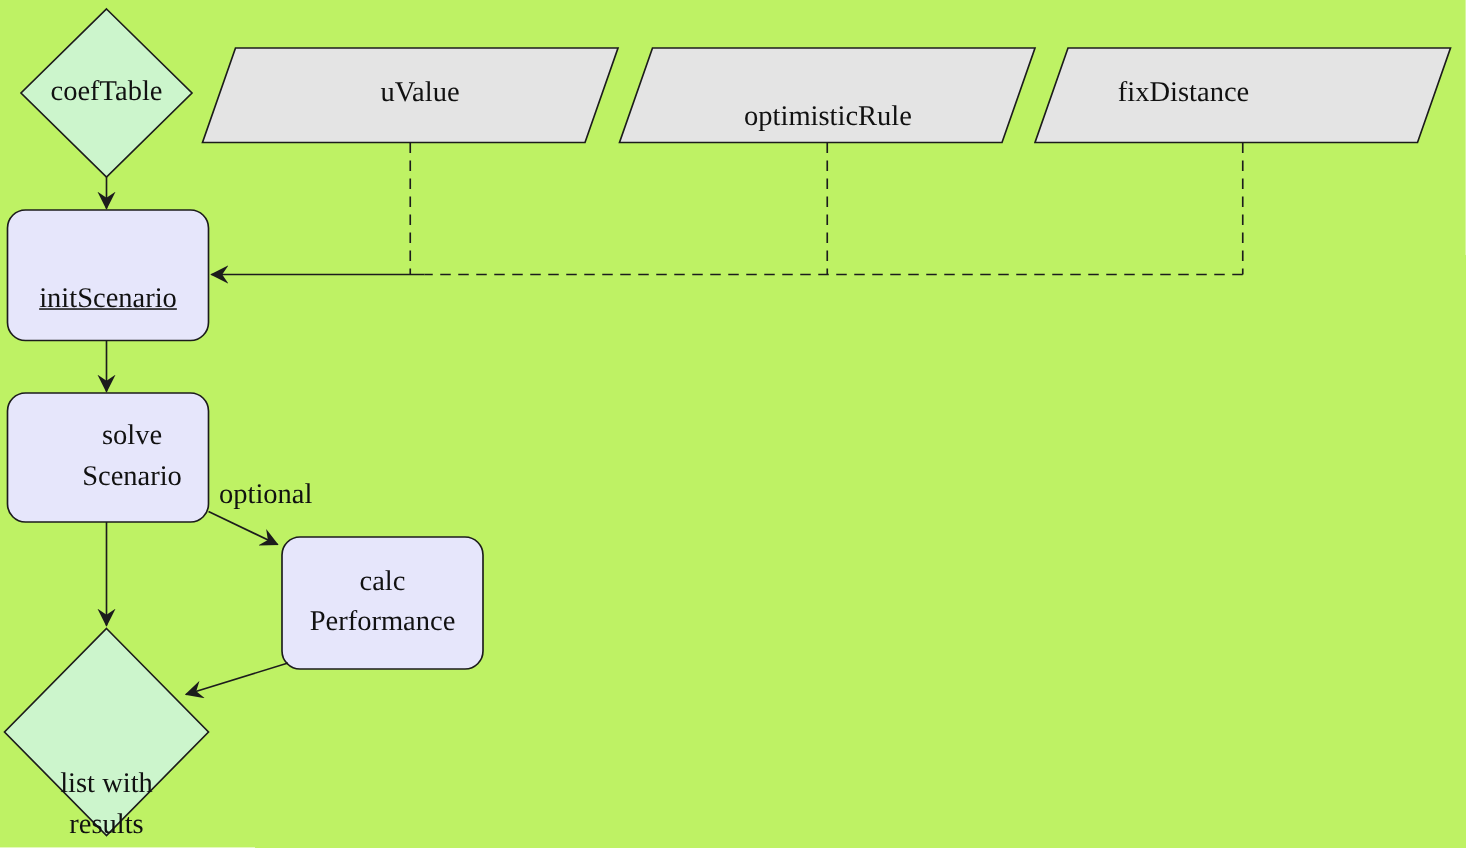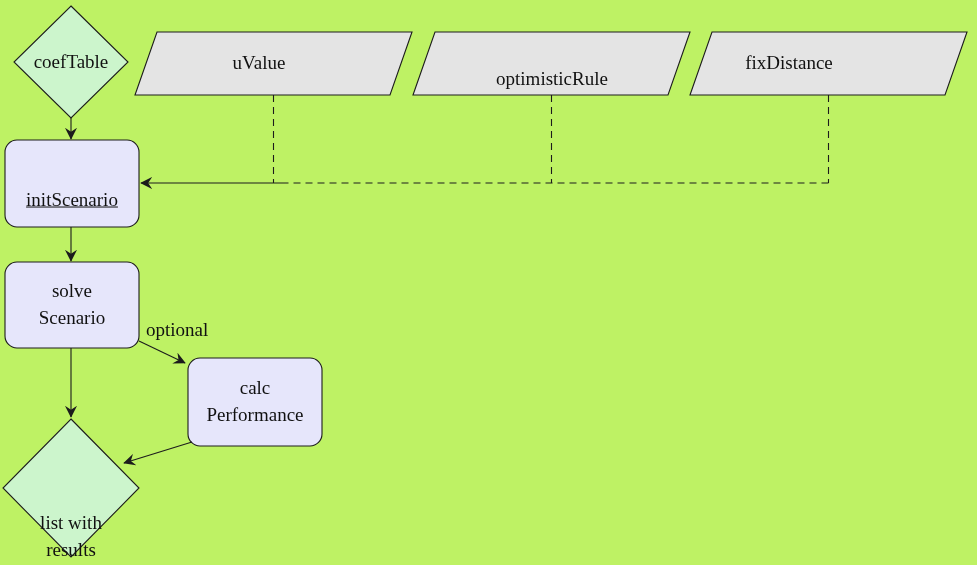--- a/index.html
+++ b/index.html
@@ -88,29 +88,29 @@
     <line class="connector" x1="283" y1="183" x2="141" y2="183" marker-end="url(#arrow)"></line>
     <line class="connector" x1="71" y1="118" x2="71" y2="139" marker-end="url(#arrow)"></line>
     <line class="connector" x1="71" y1="227" x2="71" y2="261" marker-end="url(#arrow)"></line>
     <line class="connector" x1="71" y1="348" x2="71" y2="417" marker-end="url(#arrow)"></line>
     <line class="connector" x1="139" y1="341" x2="185" y2="363" marker-end="url(#arrow)"></line>
     <line class="connector" x1="192" y1="442" x2="124" y2="463" marker-end="url(#arrow)"></line>
   </svg>
 
   <div class="node-label" style="left:71px; top:62px;">coefTable</div>
 
-  <div class="node-label" style="left:259px; top:63px;">uValue</div>
+  <div class="node-label" style="left:280px; top:63px;">uValue</div>
 
   <div class="node-label" style="left:552px; top:79px;">optimisticRule</div>
 
   <div class="node-label" style="left:789px; top:63px;">fixDistance</div>
 
   <div class="node-label" style="left:72px; top:200px;text-decoration:underline;">initScenario</div>
 
-  <div class="node-label" style="left:72px; top:305px;">solve
+  <div class="node-label" style="left:88px; top:305px;">solve
 Scenario</div>
 
   <div class="node-label" style="left:255px; top:402px;font-family:Liberation Serif, serif;">calc
 Performance</div>
 
   <div class="node-label" style="left:71px; top:489px;margin-top:48px;">list with
 results</div>
 
   <div class="edge-label" style="left:146px; top:330px;">optional</div>
 

